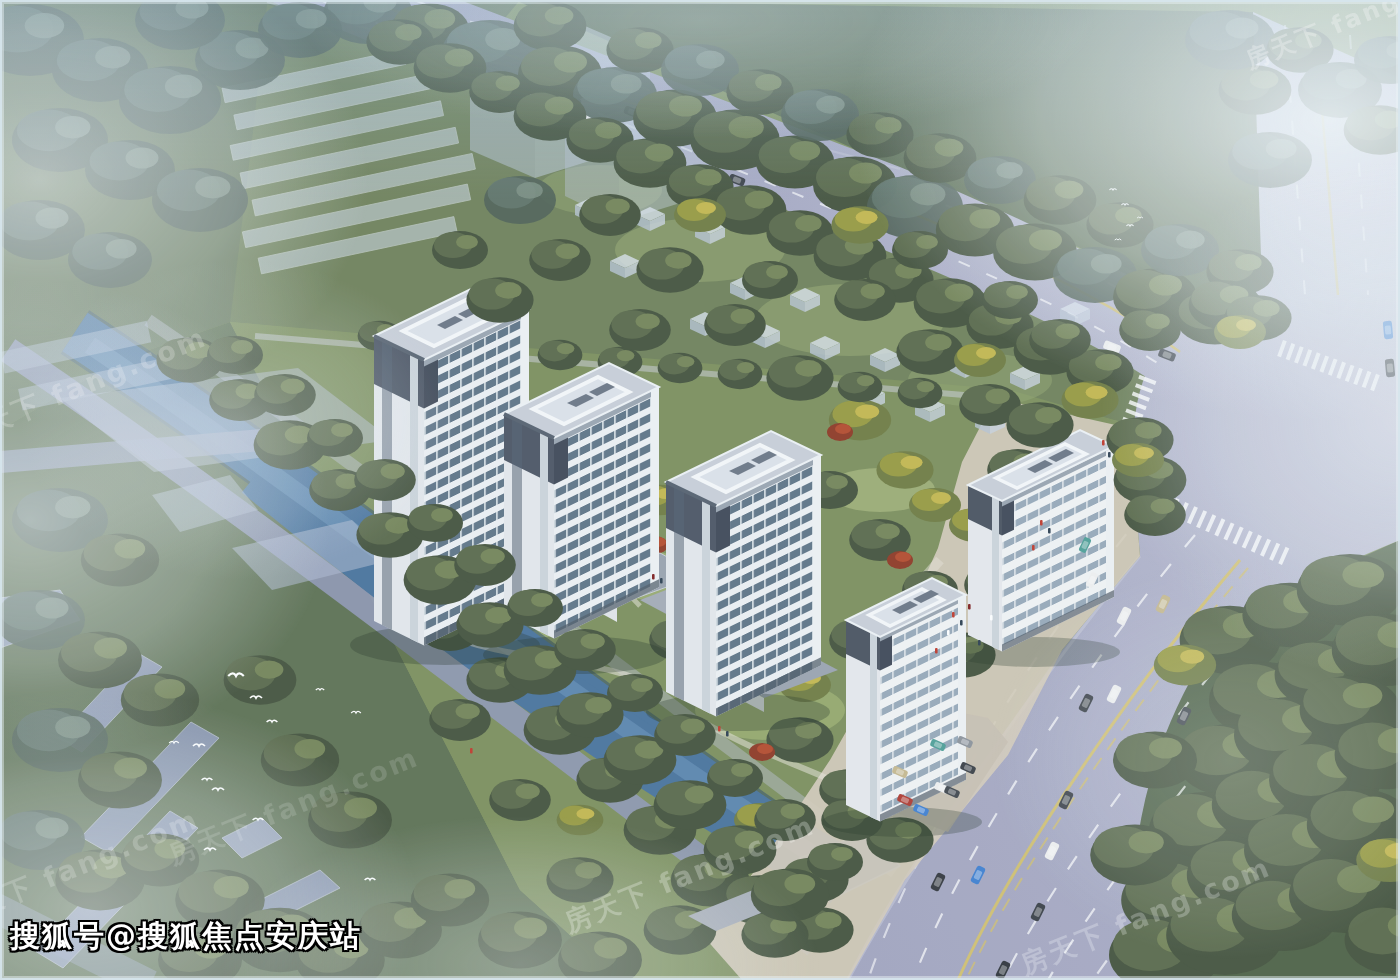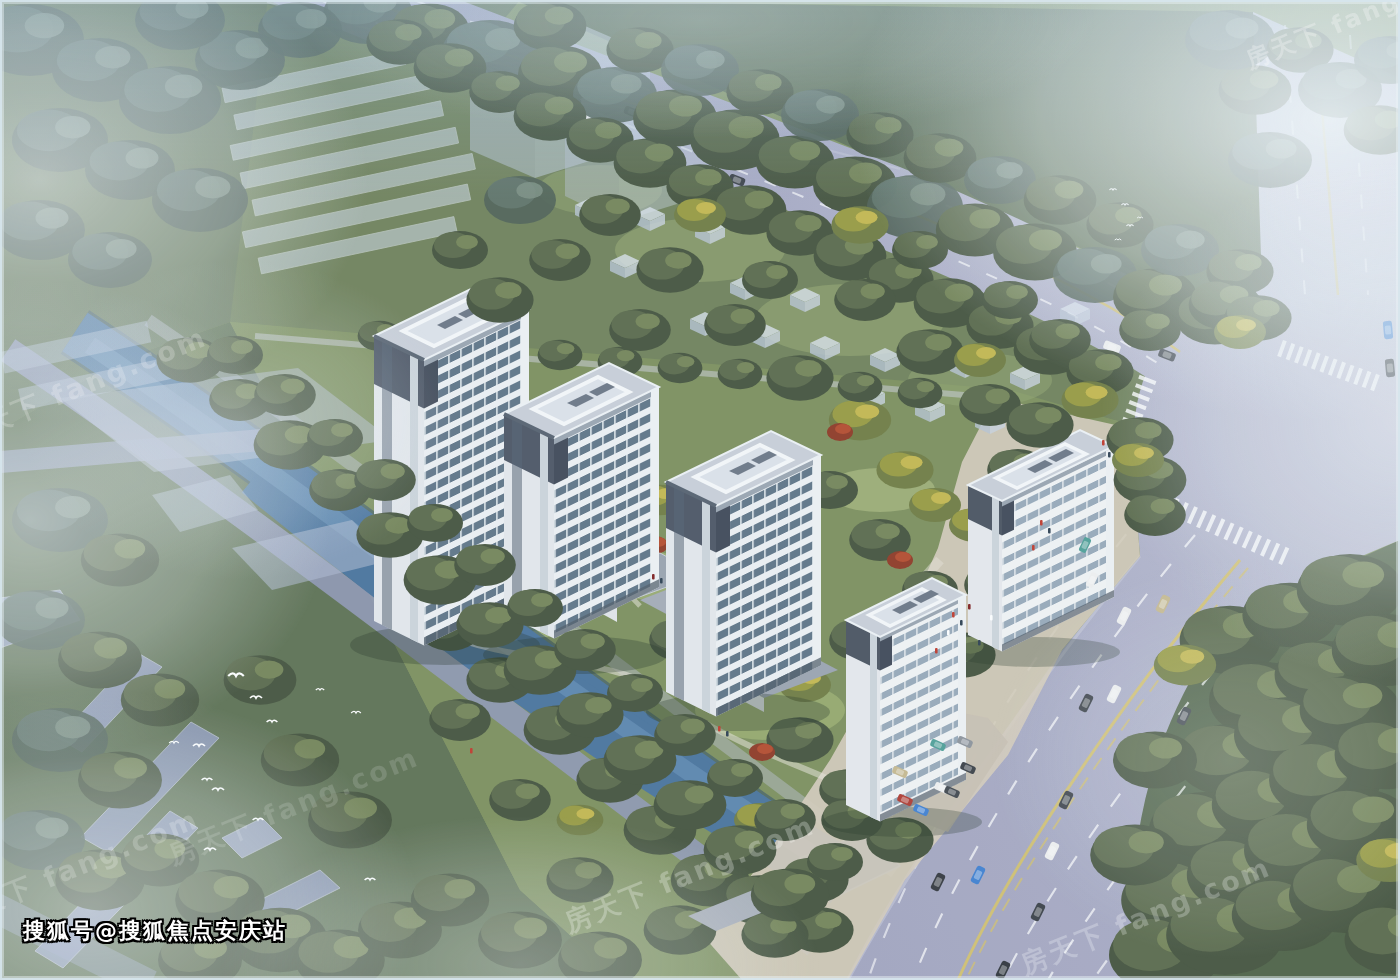--- a/index.html
+++ b/index.html
@@ -1,20 +1,20 @@
 <!DOCTYPE html>
 <html><head>
 <meta charset="utf-8">
 <style>
   html,body{margin:0;padding:0;background:#ffffff;}
   .stage{position:relative;width:1400px;height:980px;overflow:hidden;background:#7f925f;
          font-family:"DejaVu Sans","Liberation Sans",sans-serif;}
   .stage svg{position:absolute;left:0;top:0;}
   .wm{position:absolute;color:#ffffff;font-weight:700;white-space:nowrap;pointer-events:none;}
-  .wm-sohu{left:23px;top:916px;font-size:22px;letter-spacing:2px;
+  .wm-sohu{left:10px;top:916px;font-size:30px;letter-spacing:2px;
     text-shadow:2px 0 0 #000,-2px 0 0 #000,0 2px 0 #000,0 -2px 0 #000,
                 2px 2px 0 #000,-2px 2px 0 #000,2px -2px 0 #000,-2px -2px 0 #000;}
   .wm-fang{font-size:27px;letter-spacing:3px;font-weight:600;transform:rotate(-22deg);}
   .f1{left:1238px;top:0px;opacity:.28;font-size:24px;}
   .f2{left:-52px;top:368px;opacity:.22;}
   .f3{left:160px;top:788px;opacity:.14;}
   .f4{left:556px;top:856px;opacity:.27;}
   .f5{left:1012px;top:898px;opacity:.25;}
   .f6{left:-60px;top:850px;opacity:.20;}
   .frame{position:absolute;inset:0;pointer-events:none;

